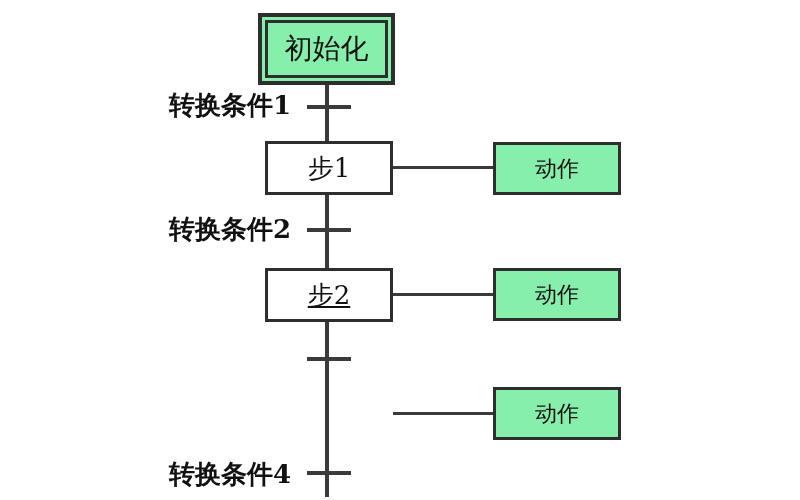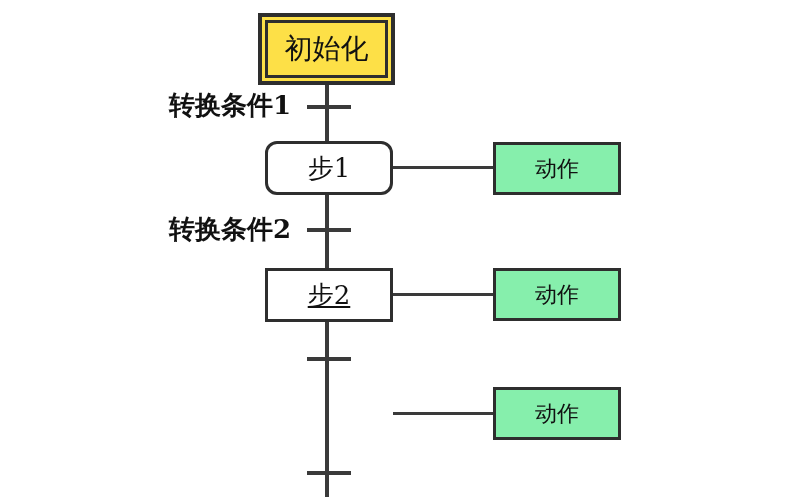--- a/index.html
+++ b/index.html
@@ -54,21 +54,21 @@
   .tlabel.l4 { top: 460px; }
   
   .init-outer {
     position: absolute;
     left: 258px;
     top: 13px;
     width: 137px;
     height: 72px;
     box-sizing: border-box;
     border: 4px solid #2e2e2e;
-    background: #fde047;
+    background: #86efac;
     padding: 3px;
     display: flex;
   }
   .init-inner {
     flex: 1;
     border: 3px solid #2e2e2e;
     display: flex;
     align-items: center;
     justify-content: center;
     font-size: 28px;
@@ -80,21 +80,21 @@
     width: 128px;
     height: 54px;
     box-sizing: border-box;
     border: 3px solid #2e2e2e;
     background: #ffffff;
     display: flex;
     align-items: center;
     justify-content: center;
     font-size: 26px;
   }
-  .stepbox.s1 { top: 141px; border-radius: 12px; }
+  .stepbox.s1 { top: 141px; }
   .stepbox.s2 { top: 268px; text-decoration: underline; }
   .stepbox.s3 { top: 387px; }
   
   .actionbox {
     position: absolute;
     left: 493px;
     width: 128px;
     height: 53px;
     box-sizing: border-box;
     border: 3px solid #2e2e2e;
@@ -130,20 +130,21 @@
     <div class="init-inner">初始化</div>
   </div>
 
   <div class="tick t1"></div>
   <div class="tick t2"></div>
   <div class="tick t3"></div>
   <div class="tick t4"></div>
 
   <div class="tlabel l1">转换条件1</div>
   <div class="tlabel l2">转换条件2</div>
+  <div class="tlabel l4">转换条件4</div>
 
   <div class="stepbox s1">步1</div>
   <div class="stepbox s2">步2</div>
 
   <div class="connector c1"></div>
   <div class="connector c2"></div>
   <div class="connector c3"></div>
 
   <div class="actionbox a1">动作</div>
   <div class="actionbox a2">动作</div>

